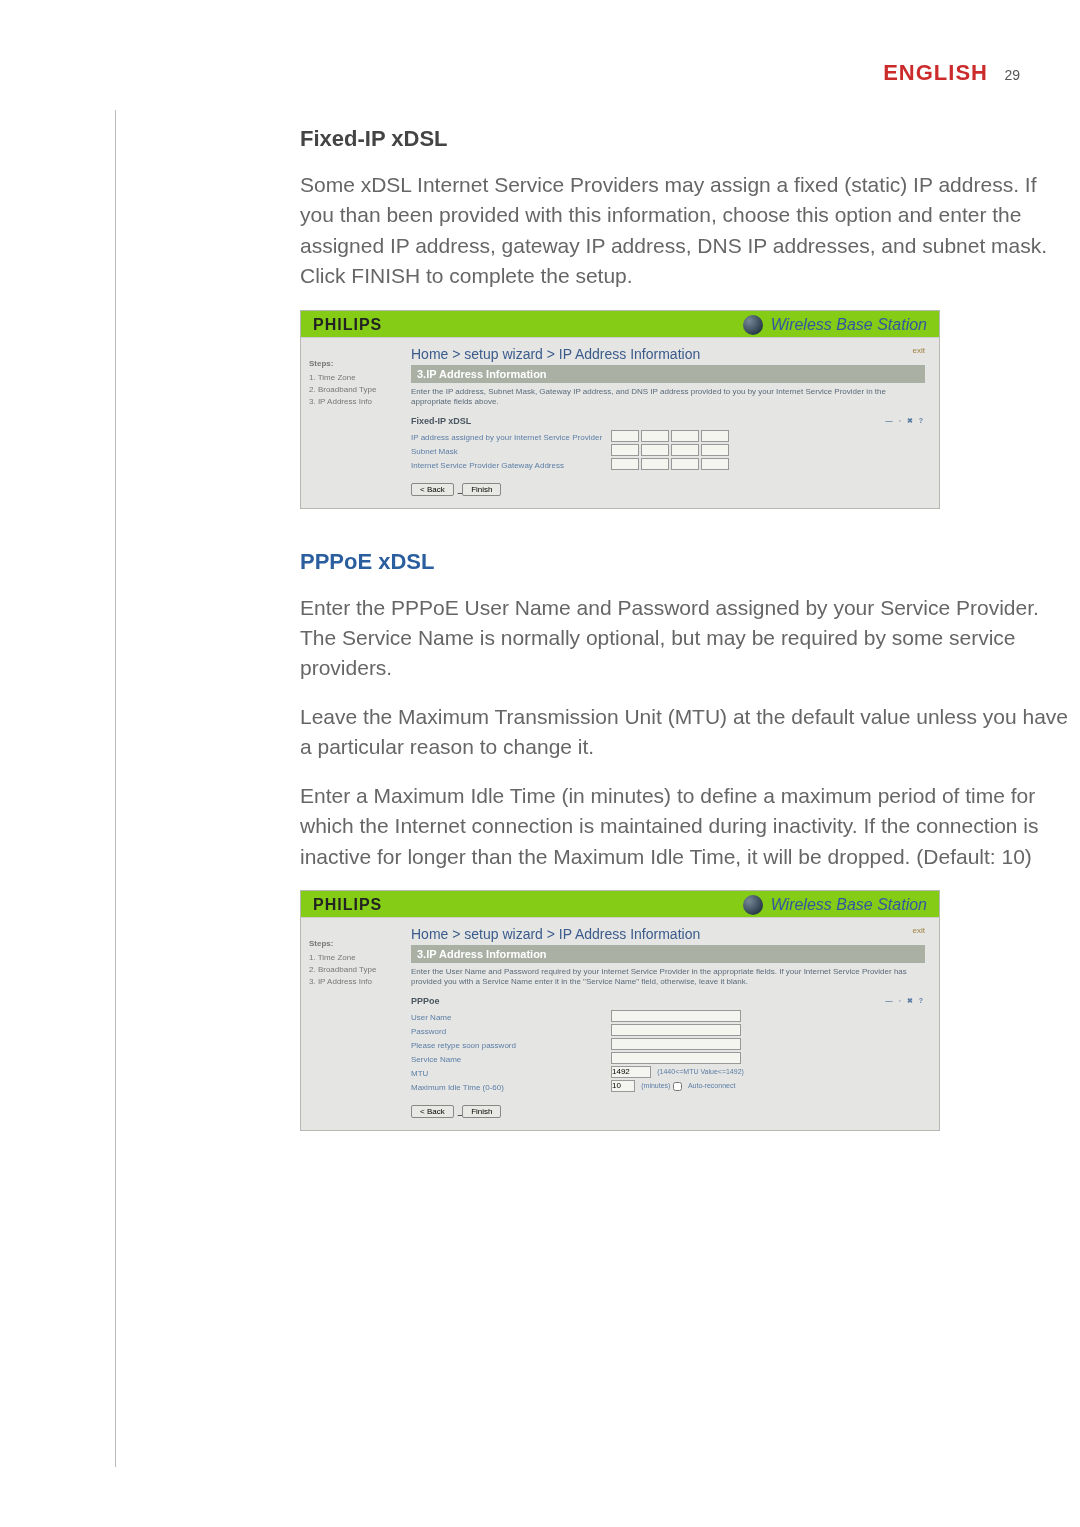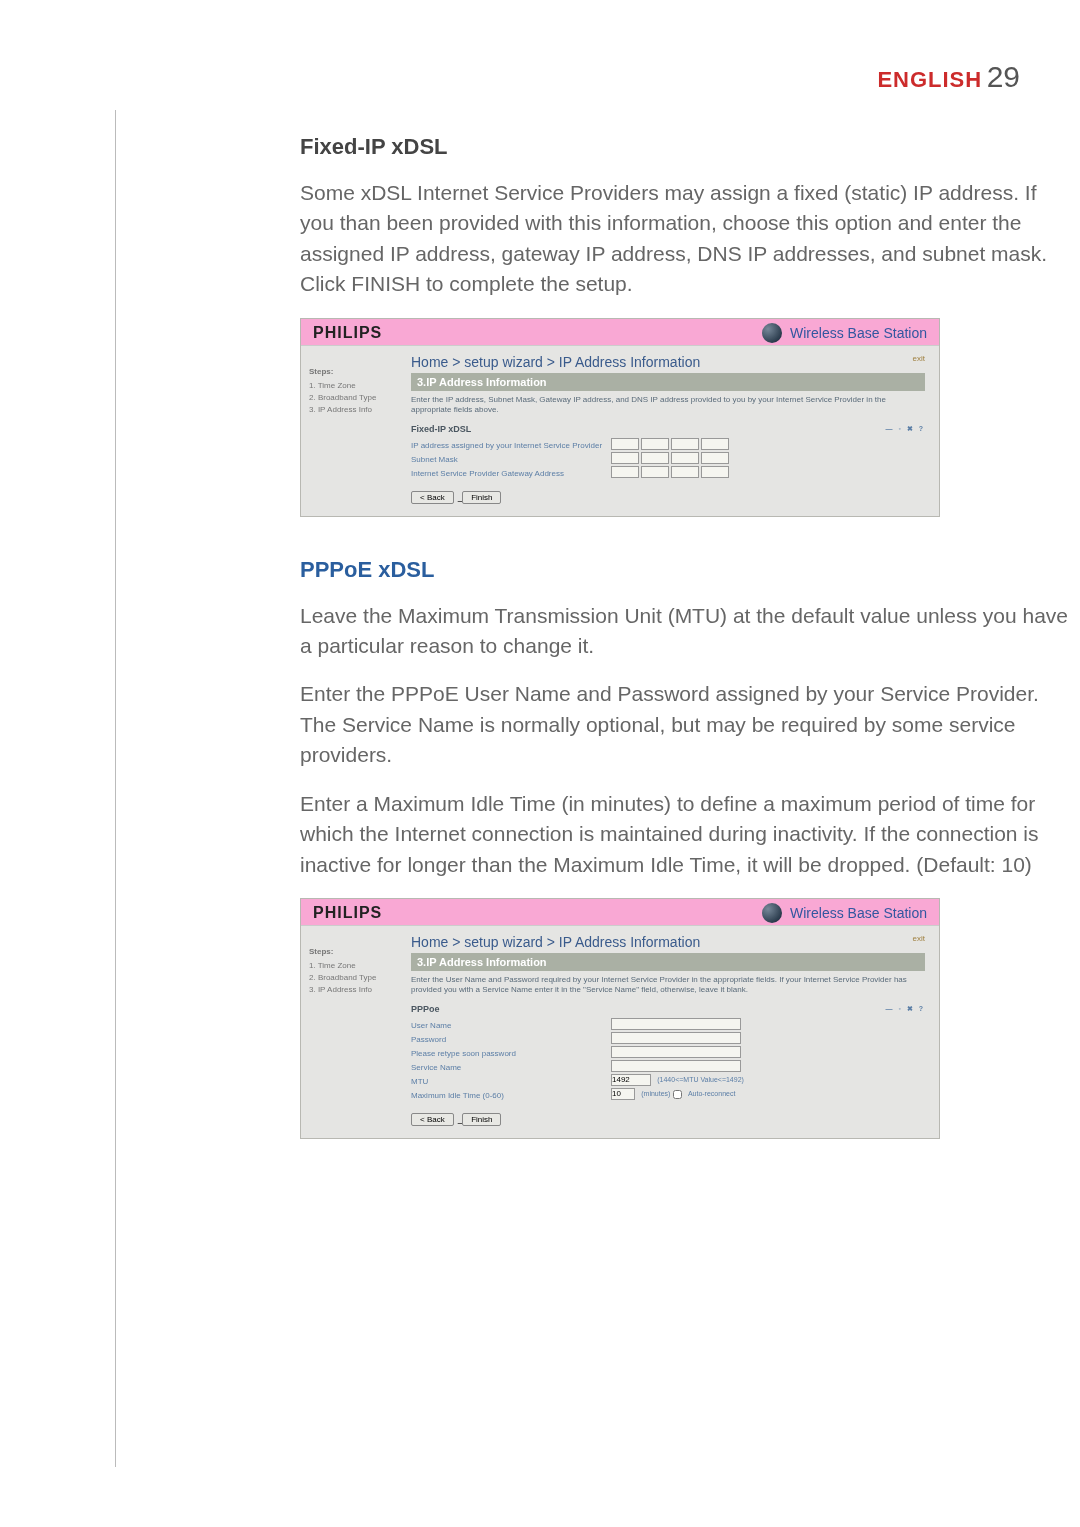--- a/index.html
+++ b/index.html
@@ -15,21 +15,22 @@
     margin-bottom: 40px;
   }
   .topbar .lang {
     font-weight: bold;
     color: #cc2b2b;
     letter-spacing: 1px;
     font-size: 22px;
   }
   .topbar .pnum {
     color: #555;
-    font-size: 30px;
+    font-size: 14px;
+    margin-left: 12px;
   }
   .divider-left {
     position: absolute;
     left: 115px;
     top: 110px;
     bottom: 60px;
     width: 1px;
     background: #bbb;
   }
   .content {
@@ -56,25 +57,25 @@
     background: #e5e5e3;
     border: 1px solid #b8b8b2;
     margin: 8px 0 40px 0;
     font-family: Arial, sans-serif;
   }
   .sh-header {
     display: flex;
     justify-content: space-between;
     align-items: center;
     padding: 4px 12px 2px 12px;
-    background: #f9a8d4;
+    background: #84cc16;
     border-bottom: 1px solid #ccc;
   }
   .sh-brand { font-weight: bold; font-size: 16px; color: #222; letter-spacing: 1px; }
-  .sh-tag { font-size: 14px; color: #3257a0; }
+  .sh-tag { font-size: 16px; color: #3257a0; font-style: italic; }
   .sh-body { display: flex; }
   .sh-steps {
     width: 110px;
     padding: 20px 8px;
     font-size: 8px;
     color: #777;
     line-height: 1.5;
   }
   .sh-steps .heading { font-weight: bold; margin-bottom: 2px; }
   .sh-main { flex: 1; padding: 8px 14px 12px 0; }
@@ -176,22 +177,22 @@
           </div>
           <div class="sh-btns">
             <button>&lt; Back</button>
             <button>Finish</button>
           </div>
         </div>
       </div>
     </div>
 
     <h2 class="section blue">PPPoE xDSL</h2>
+    <p class="body">Enter the PPPoE User Name and Password assigned by your Service Provider. The Service Name is normally optional, but may be required by some service providers.</p>
     <p class="body">Leave the Maximum Transmission Unit (MTU) at the default value unless you have a particular reason to change it.</p>
-    <p class="body">Enter the PPPoE User Name and Password assigned by your Service Provider. The Service Name is normally optional, but may be required by some service providers.</p>
     <p class="body">Enter a Maximum Idle Time (in minutes) to define a maximum period of time for which the Internet connection is maintained during inactivity. If the connection is inactive for longer than the Maximum Idle Time, it will be dropped. (Default: 10)</p>
 
     <div class="screenshot">
       <div class="sh-header">
         <span class="sh-brand">PHILIPS</span>
         <span style="display:flex;align-items:center;gap:8px;">
           <span class="icon-orb"></span>
           <span class="sh-tag">Wireless Base Station</span>
         </span>
       </div>

